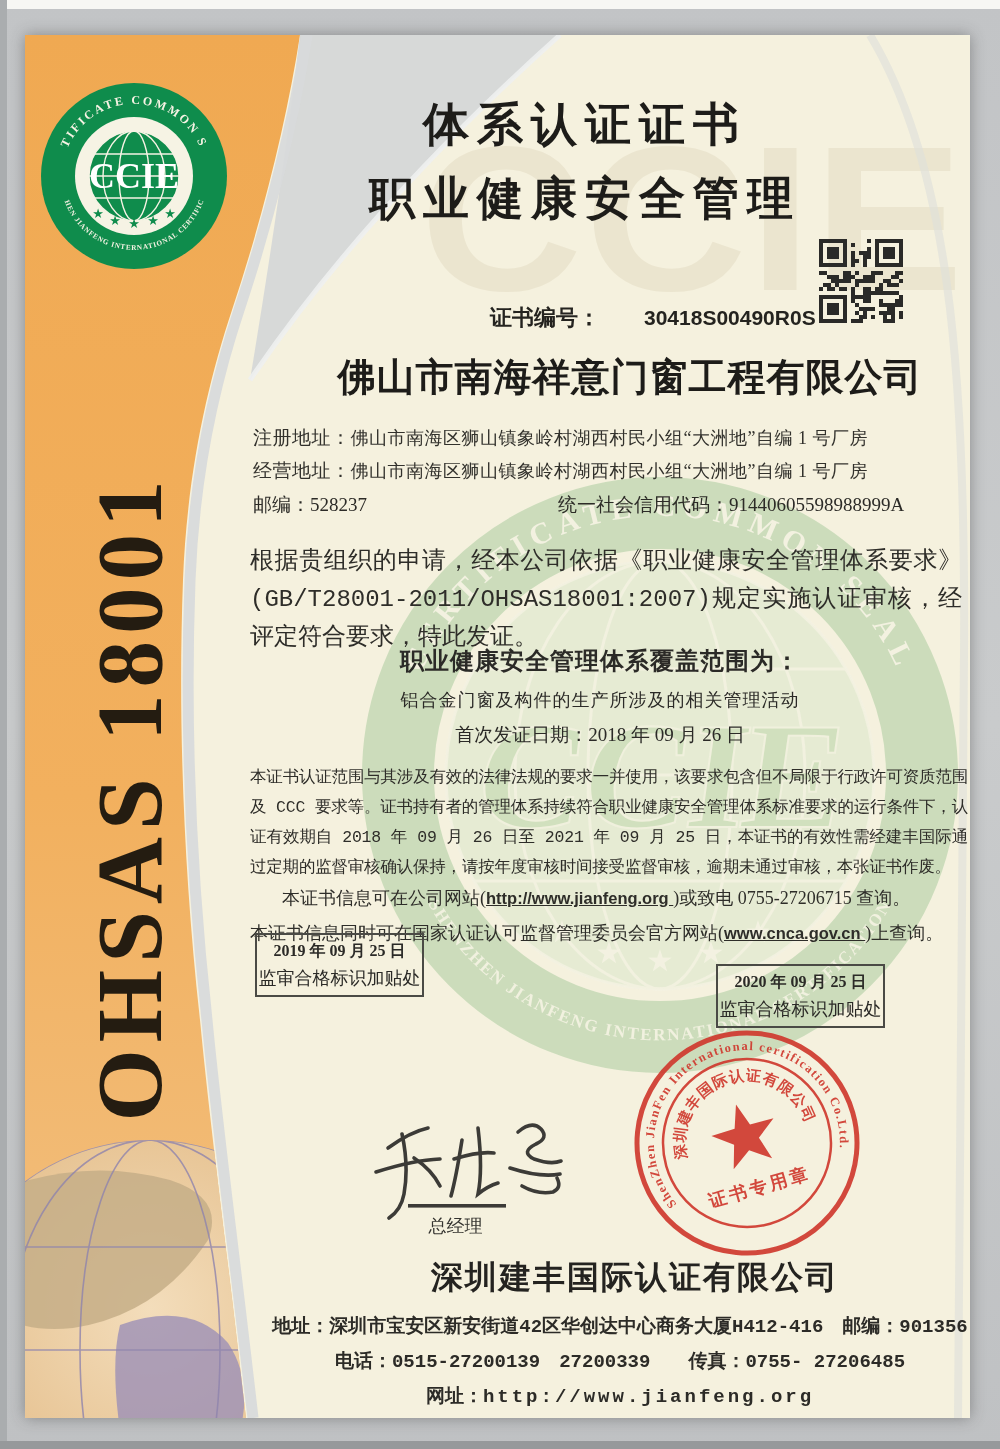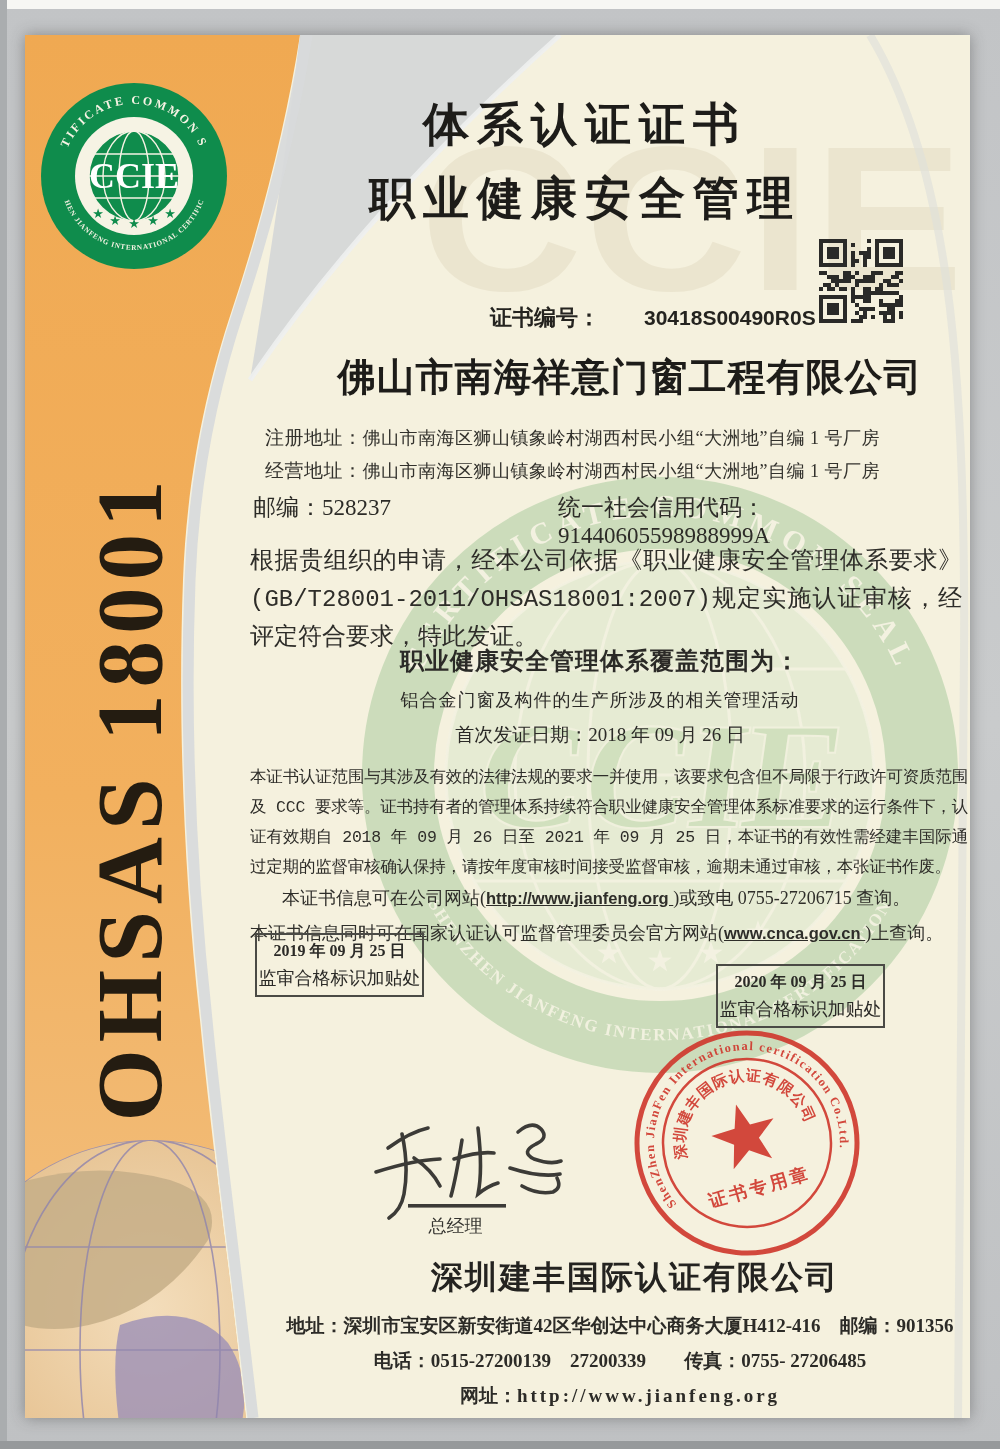--- a/index.html
+++ b/index.html
@@ -18,41 +18,41 @@
   .ohsas{left:-328px;top:705px;width:915px;height:185px;transform:rotate(-90deg);
         font-weight:bold;font-size:93px;letter-spacing:7px;color:#241c11;
         text-align:center;line-height:185px;white-space:nowrap;}
   .t-center{text-align:center;}
   .title{left:250px;top:88px;width:670px;font-size:46px;font-weight:bold;color:#1d1c19;
         letter-spacing:8px;line-height:74px;text-align:center;}
   .certno{left:490px;top:303px;font-size:22px;font-weight:bold;color:#24231f;}
   .certno .val{font-family:"Liberation Sans","DejaVu Sans",sans-serif;font-size:21px;margin-left:44px;}
   .company{left:250px;top:352px;width:760px;text-align:center;font-size:38px;
         font-weight:bold;color:#1d1c19;letter-spacing:1px;}
-  .addr{left:253px;font-size:18px;color:#32312c;letter-spacing:.5px;margin-left:12px;}
+  .addr{left:253px;font-size:18px;color:#32312c;letter-spacing:.5px;}
   .addr .lbl{font-size:19px;}
-  .row-codes{left:253px;top:492px;width:700px;font-size:23px;color:#2c2b27;}
+  .row-codes{left:253px;top:492px;width:700px;font-size:19px;color:#2c2b27;}
   .row-codes .credit{position:absolute;left:305px;top:0;}
   .para{left:250px;color:#2e2d29;text-align:justify;font-family:Liberation Mono, monospace;}
   .p1{top:543px;width:712px;font-size:24px;line-height:38px;}
   .p2{top:763px;width:718px;font-size:16.5px;line-height:30px;letter-spacing:-.2px;}
   .scope-h{left:250px;top:645px;width:700px;font-size:24px;font-weight:bold;letter-spacing:1px;}
   .scope-t{left:250px;top:688px;width:700px;font-size:18px;letter-spacing:1px;}
   .first-issue{left:250px;top:722px;width:700px;font-size:19px;font-weight:normal;}
   .info{left:250px;font-size:18px;color:#2e2d29;}
   .info .url{font-weight:bold;text-decoration:underline;font-family:"Liberation Sans","DejaVu Sans",sans-serif;font-size:16.5px;}
   .audit-box{top:933px;width:165px;height:60px;border:2px solid #4a4a45;
         display:flex;flex-direction:column;justify-content:center;gap:4px;text-align:center;}
   .audit-box .d{font-size:16px;font-weight:bold;}
   .audit-box .l{font-size:18px;}
   .sig-title{left:398px;top:1214px;width:115px;text-align:center;font-size:18px;color:#34332f;}
   .issuer-name{left:250px;top:1256px;width:770px;text-align:center;font-size:32px;
         font-weight:bold;letter-spacing:2px;color:#242320;}
   .issuer-line{left:120px;width:1000px;text-align:center;font-size:19px;font-weight:bold;color:#2c2b27;}
-  .issuer-line .lat{font-family:Liberation Serif, serif;}
+  .issuer-line .lat{font-family:Liberation Mono, monospace;}
   .weburl{letter-spacing:3px;}
   svg text{font-family:"Liberation Serif","DejaVu Serif",serif;}
 </style>
 </head>
 <body>
 
 <div class="stage">
 
   <div class="abs top-white"></div>
   <div class="abs left-dark"></div>

